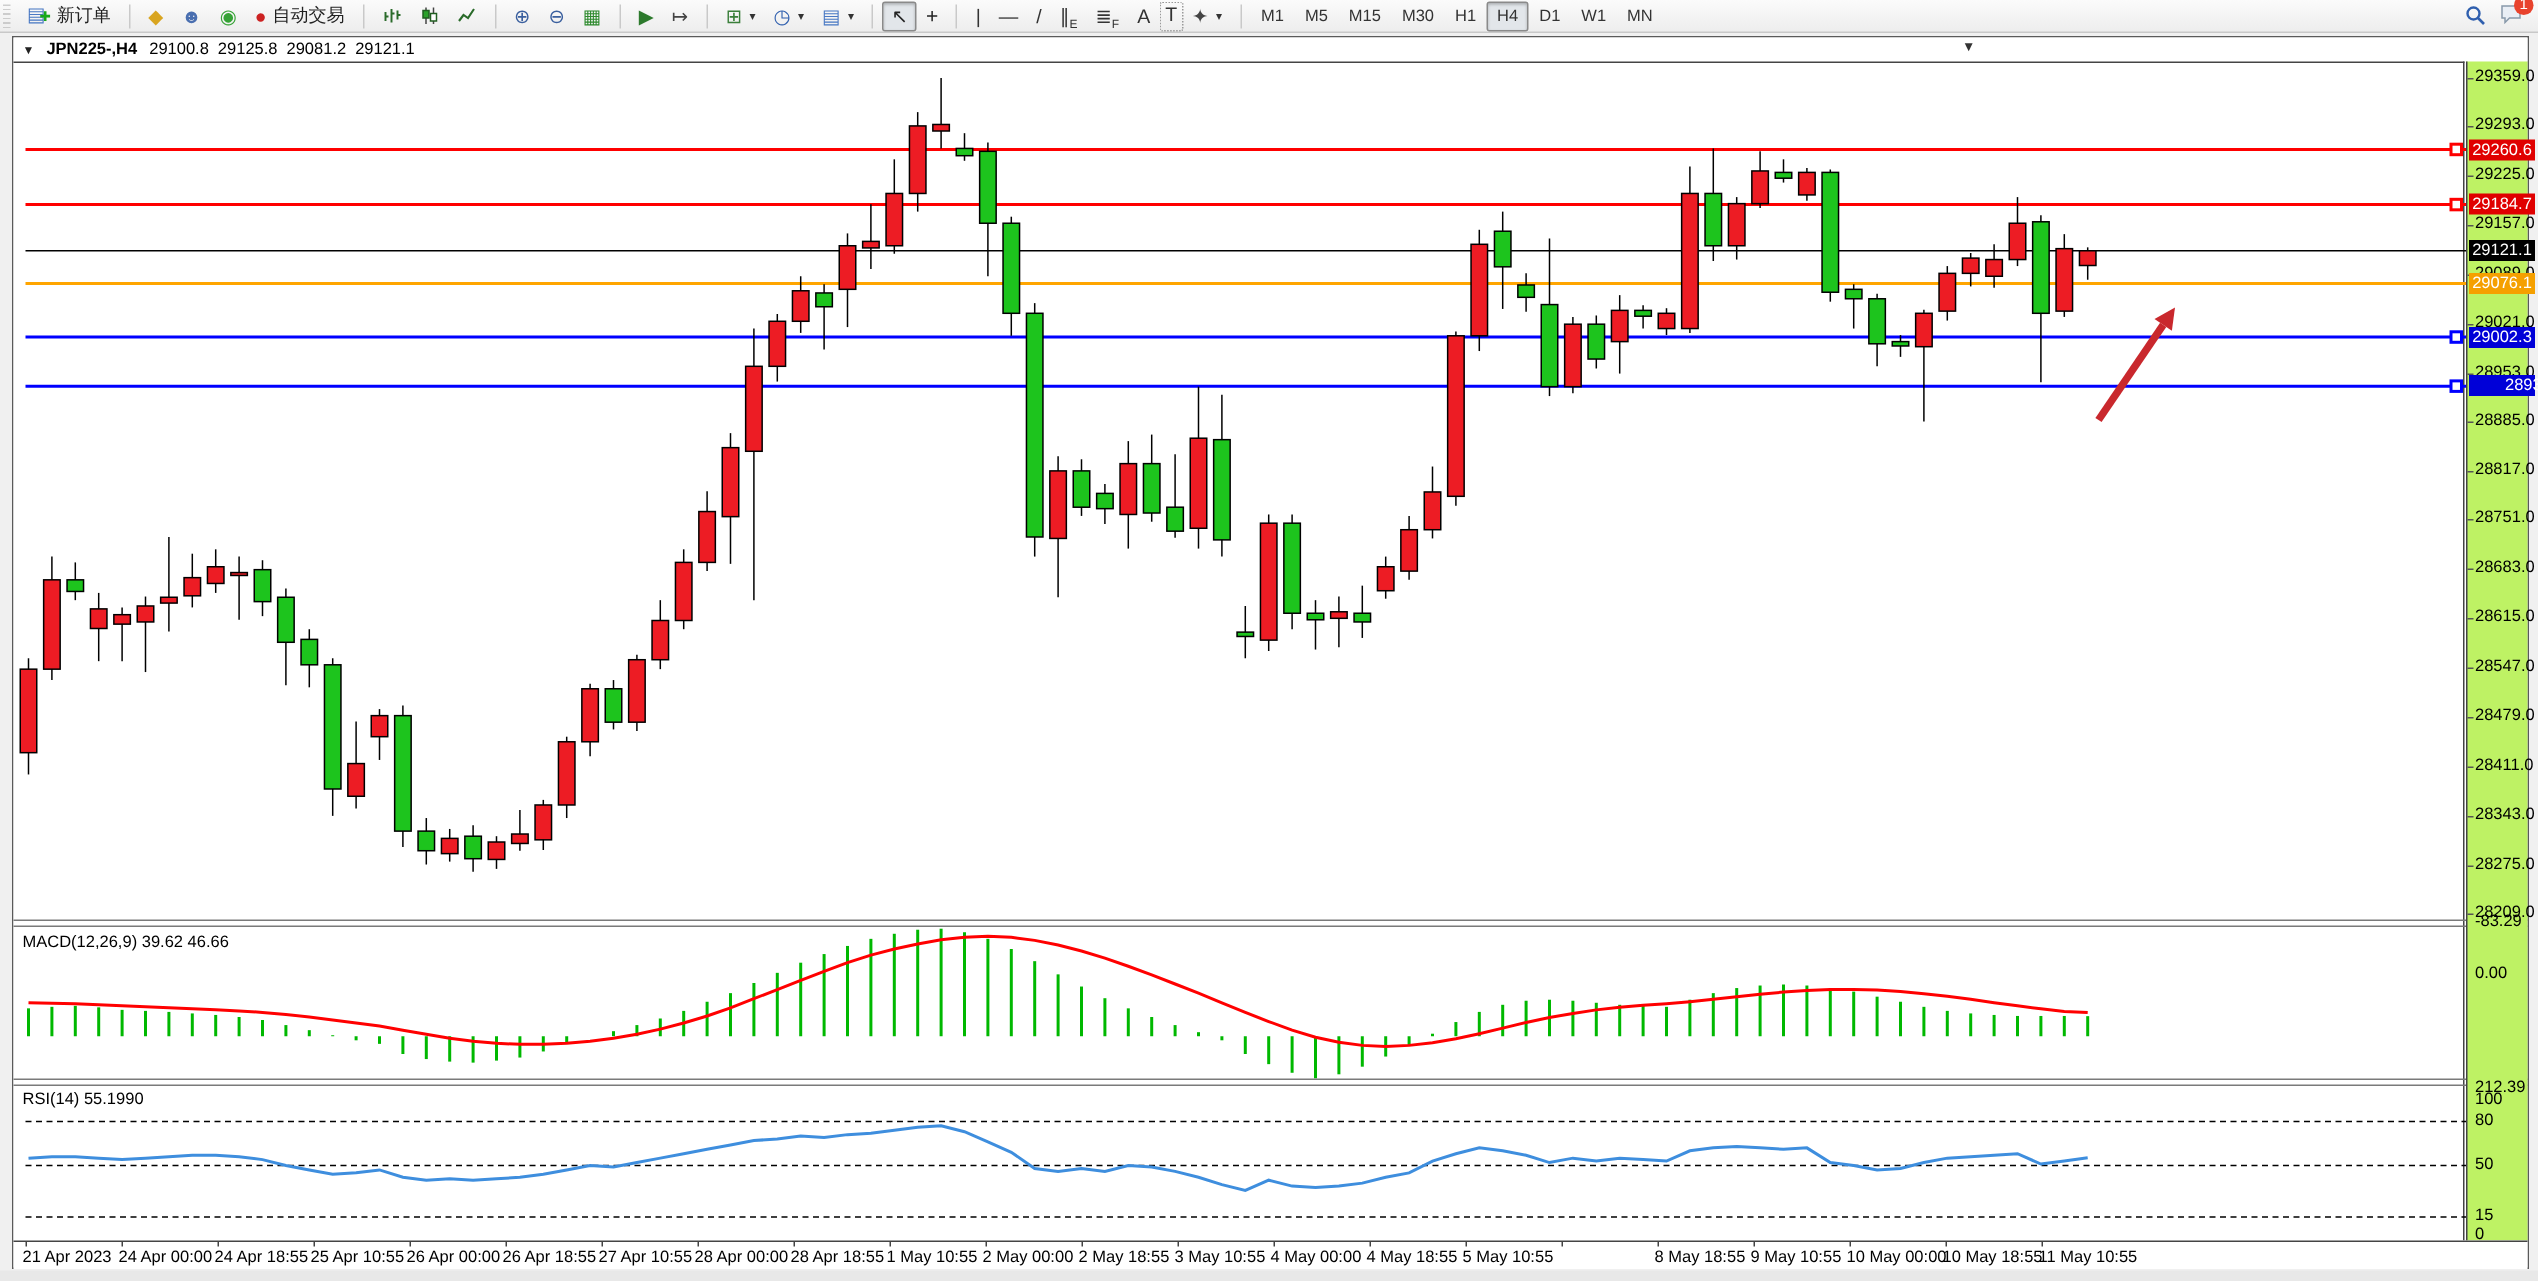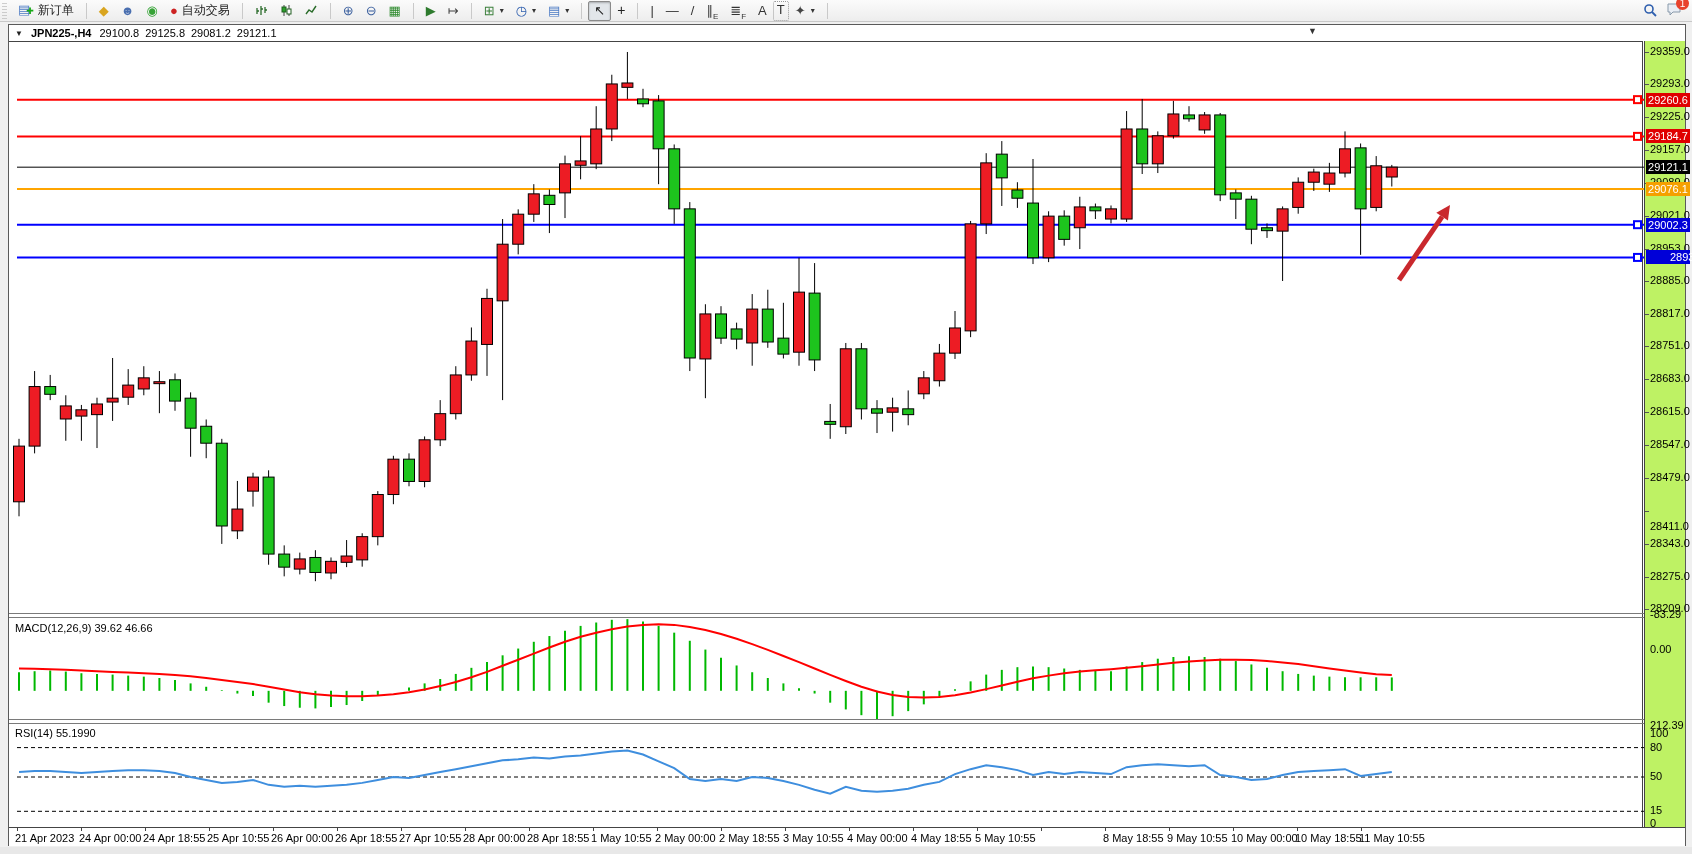--- a/index.html
+++ b/index.html
@@ -135,20 +135,31 @@
       <span class="tbtn ticon" style="color:#333;">∥<span class="sub">E</span></span>
       <span class="tbtn ticon" style="color:#333;">≣<span class="sub">F</span></span>
       <span class="tbtn ticon" style="color:#333;">A</span>
       <span class="tbtn ticon" style="color:#333;border:1px dotted #999;padding:1px 3px;">T</span>
       <span class="tbtn">
           <span class="ticon" style="color:#444;">✦</span>
           <span class="ddArrow">▾</span>
         </span>
     </div>
     <div class="tsep"></div>
+    <div class="tgroup" id="tf-group">
+      <span class="tbtn tf-btn">M1</span>
+      <span class="tbtn tf-btn">M5</span>
+      <span class="tbtn tf-btn">M15</span>
+      <span class="tbtn tf-btn">M30</span>
+      <span class="tbtn tf-btn">H1</span>
+      <span class="tbtn tf-btn pressed">H4</span>
+      <span class="tbtn tf-btn">D1</span>
+      <span class="tbtn tf-btn">W1</span>
+      <span class="tbtn tf-btn">MN</span>
+    </div>
     <div id="toolbar-right">
       <span class="ticon">
         <svg width="15" height="15">
             <circle cx="6" cy="6" r="4" fill="none" stroke="#2f5fae" stroke-width="1.6"></circle>
             <path d="M9 9l4 4" stroke="#2f5fae" stroke-width="1.8"></path>
           </svg>
         </span>
       <span style="position:relative;">
         <span class="ticon">
           <svg width="16" height="15">
@@ -505,21 +516,21 @@
         <div class="axis-label" style="top: 298.367px;">28751.0</div>
         <div class="axis-tick" style="top: 305.367px;"></div>
         <div class="axis-label" style="top: 331.291px;">28683.0</div>
         <div class="axis-tick" style="top: 338.291px;"></div>
         <div class="axis-label" style="top: 364.214px;">28615.0</div>
         <div class="axis-tick" style="top: 371.214px;"></div>
         <div class="axis-label" style="top: 397.138px;">28547.0</div>
         <div class="axis-tick" style="top: 404.138px;"></div>
         <div class="axis-label" style="top: 430.061px;">28479.0</div>
         <div class="axis-tick" style="top: 437.061px;"></div>
-        <div class="axis-label" style="top: 479px;">28411.0</div>
+        <div class="axis-label" style="top: 463px;">28411.0</div>
         <div class="axis-tick" style="top: 469.985px;"></div>
         <div class="axis-label" style="top: 495.909px;">28343.0</div>
         <div class="axis-tick" style="top: 502.909px;"></div>
         <div class="axis-label" style="top: 528.832px;">28275.0</div>
         <div class="axis-tick" style="top: 535.832px;"></div>
         <div class="axis-label" style="top: 560.788px;">28209.0</div>
         <div class="axis-tick" style="top: 567.788px;"></div>
         <div class="axis-badge" style="top: 51.6331px; background: rgb(224, 0, 0);">29260.6</div>
         <div class="axis-badge" style="top: 88.3818px; background: rgb(224, 0, 0);">29184.7</div>
         <div class="axis-badge" style="top: 119.175px; background: rgb(0, 0, 0);">29121.1</div>

